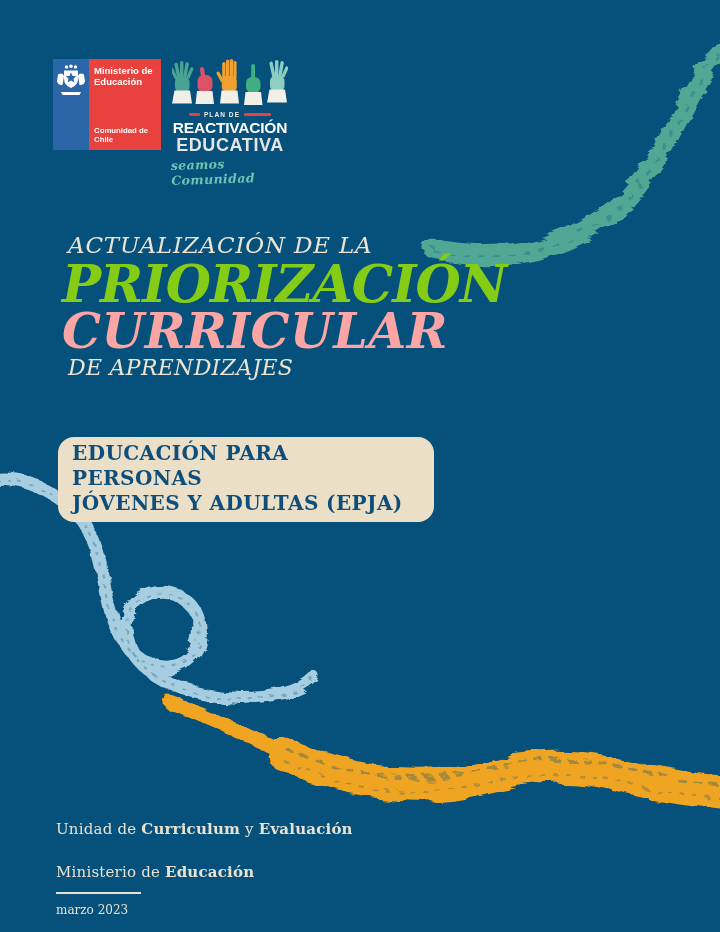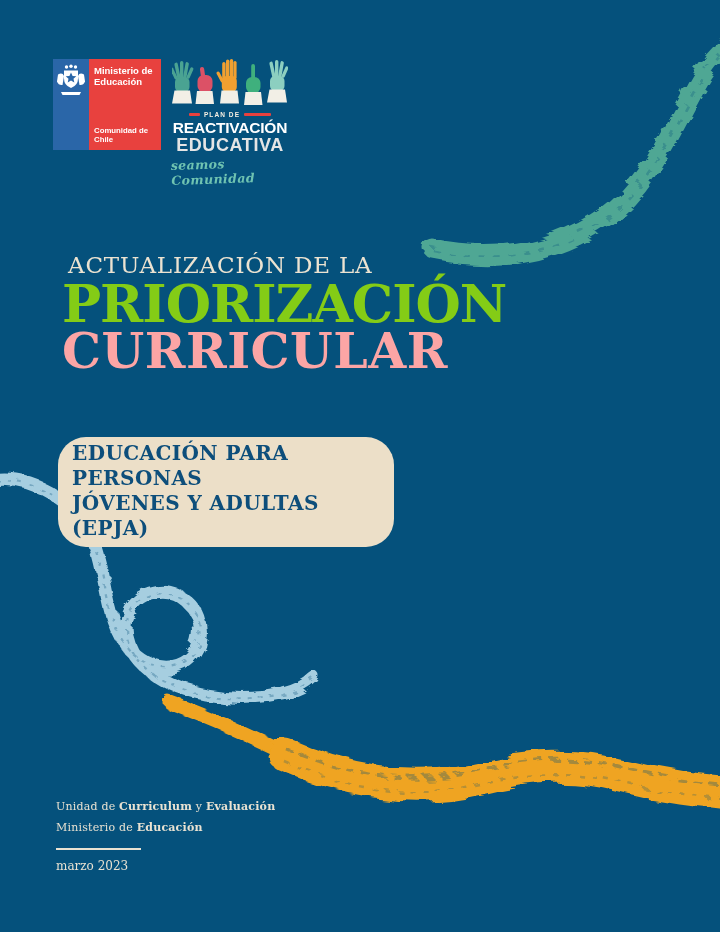--- a/index.html
+++ b/index.html
@@ -27,40 +27,40 @@
   .plan-row{display:flex;align-items:center;gap:4px;margin-top:2px;width:100%;justify-content:center;}
   .plan-line{height:2.5px;background:#e8413e;border-radius:1px;}
   .plan-line.l{width:11px;}
   .plan-line.r{width:27px;}
   .plan-label{color:#f6efe2;font-size:6.5px;font-weight:bold;letter-spacing:1.1px;}
   .react-1{color:#fff;font-weight:bold;font-size:15.5px;letter-spacing:-0.2px;line-height:17px;margin-top:1px;}
   .react-2{color:#e5e5e5;font-weight:bold;font-size:18px;letter-spacing:0.6px;line-height:18px;}
   .react-tagline{color:#6fc3b1;font-family:"DejaVu Serif",serif;font-style:italic;font-weight:bold;font-size:12.5px;margin-top:2px;transform:rotate(-2deg);letter-spacing:0.4px;}
 
   
-  .titleblock{position:absolute;left:62px;top:252px;color:#ece3d1;}
+  .titleblock{position:absolute;left:62px;top:232px;color:#ece3d1;font-style:italic;}
   .kicker{font-size:23px;letter-spacing:0.8px;padding-left:6px;line-height:26px;}
   .t1,.t2{margin:0;font-weight:bold;}
   .t1{font-size:52px;line-height:51px;letter-spacing:-1px;color:#84cc16;margin-top:0;}
   .t2{font-size:49px;line-height:45px;letter-spacing:0.5px;color:#fca5a5;}
   .sub{font-size:22px;line-height:27.5px;letter-spacing:0.3px;padding-left:6px;}
   .sub.first{margin-top:7px;}
 
   
   .badge{
     position:absolute;left:58px;top:437px;
-    width:336px;
-    background:#ecdfc8;border-radius:28px;
+    width:376px;
+    background:#ecdfc8;border-radius:16px;
     padding:4px 14px 6px 14px;
     color:#0d4e7b;font-weight:bold;font-size:20px;line-height:25px;letter-spacing:0.4px;
   }
 
   
   .footer{position:absolute;left:56px;top:797px;color:#e9e2d2;}
-  .f-line{font-size:11px;line-height:20.5px;letter-spacing:0.2px;}
+  .f-line{font-size:15px;line-height:20.5px;letter-spacing:0.2px;margin-top:22px;}
   .f-line b{font-weight:bold;}
   .divider{width:85px;height:2px;background:#e9e2d2;margin:10px 0 9px 0;}
   .f-date{font-size:12px;}
 </style>
 </head>
 <body>
 
 <div id="cover">
 
   <svg class="strokes" width="720" height="932" viewBox="0 0 720 932">
@@ -183,20 +183,21 @@
       <div class="react-1">REACTIVACIÓN</div>
       <div class="react-2">EDUCATIVA</div>
       <div class="react-tagline">seamos Comunidad</div>
     </div>
   </div>
 
   <div class="titleblock">
     <div class="kicker">ACTUALIZACIÓN DE LA</div>
     <h1 class="t1">PRIORIZACIÓN</h1>
     <h1 class="t2">CURRICULAR</h1>
+    <div class="sub">DE APRENDIZAJES</div>
   </div>
 
   <div class="badge">
     <div>EDUCACIÓN PARA PERSONAS</div>
     <div>JÓVENES Y ADULTAS (EPJA)</div>
   </div>
 
   <div class="footer">
     <div class="f-line">
       <span>Unidad de </span><b>Curriculum</b><span> y </span><b>Evaluación</b>

